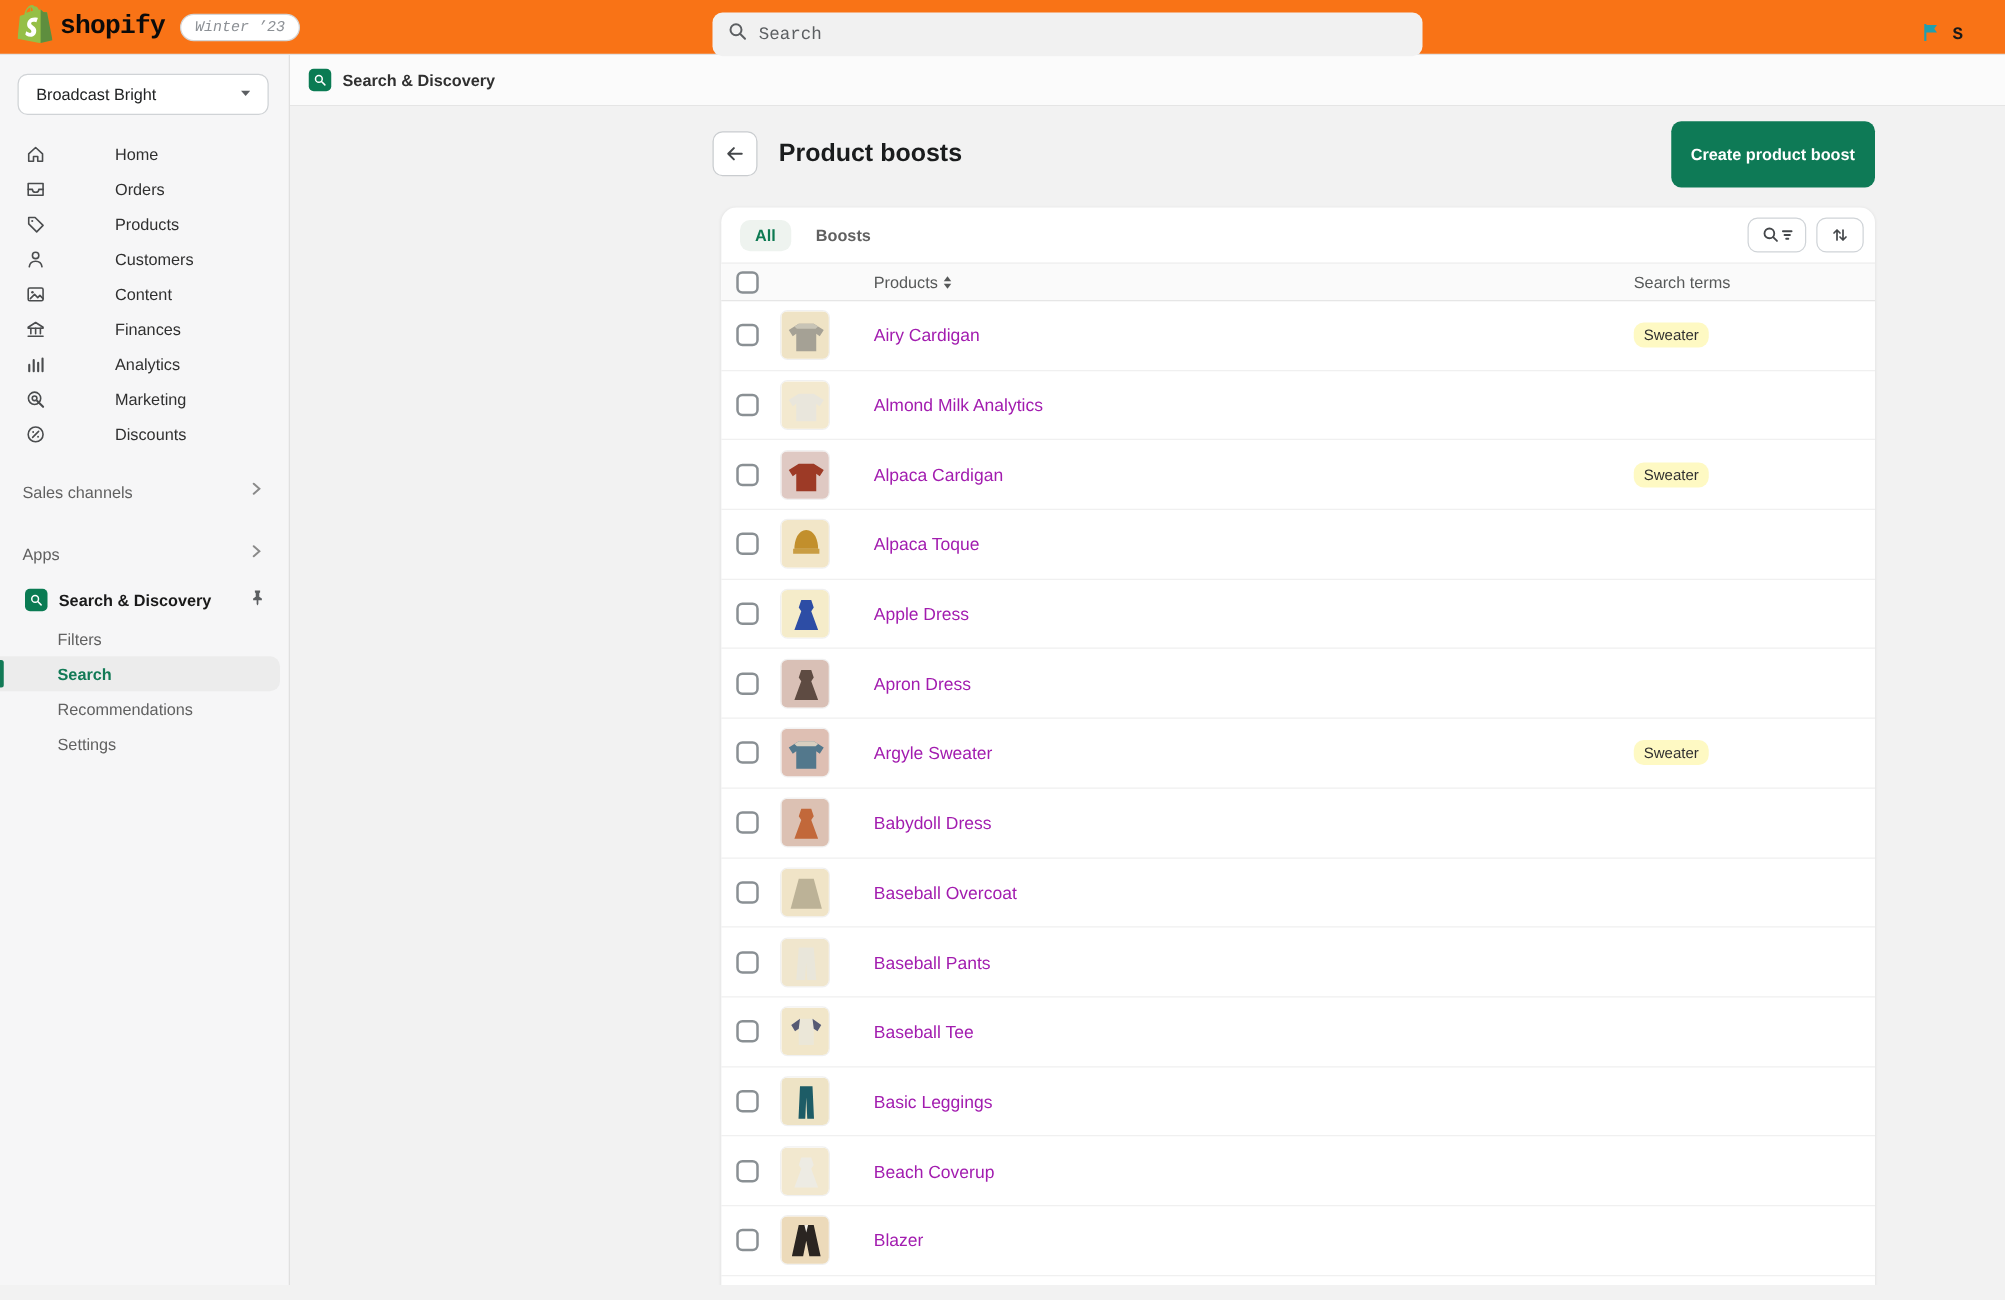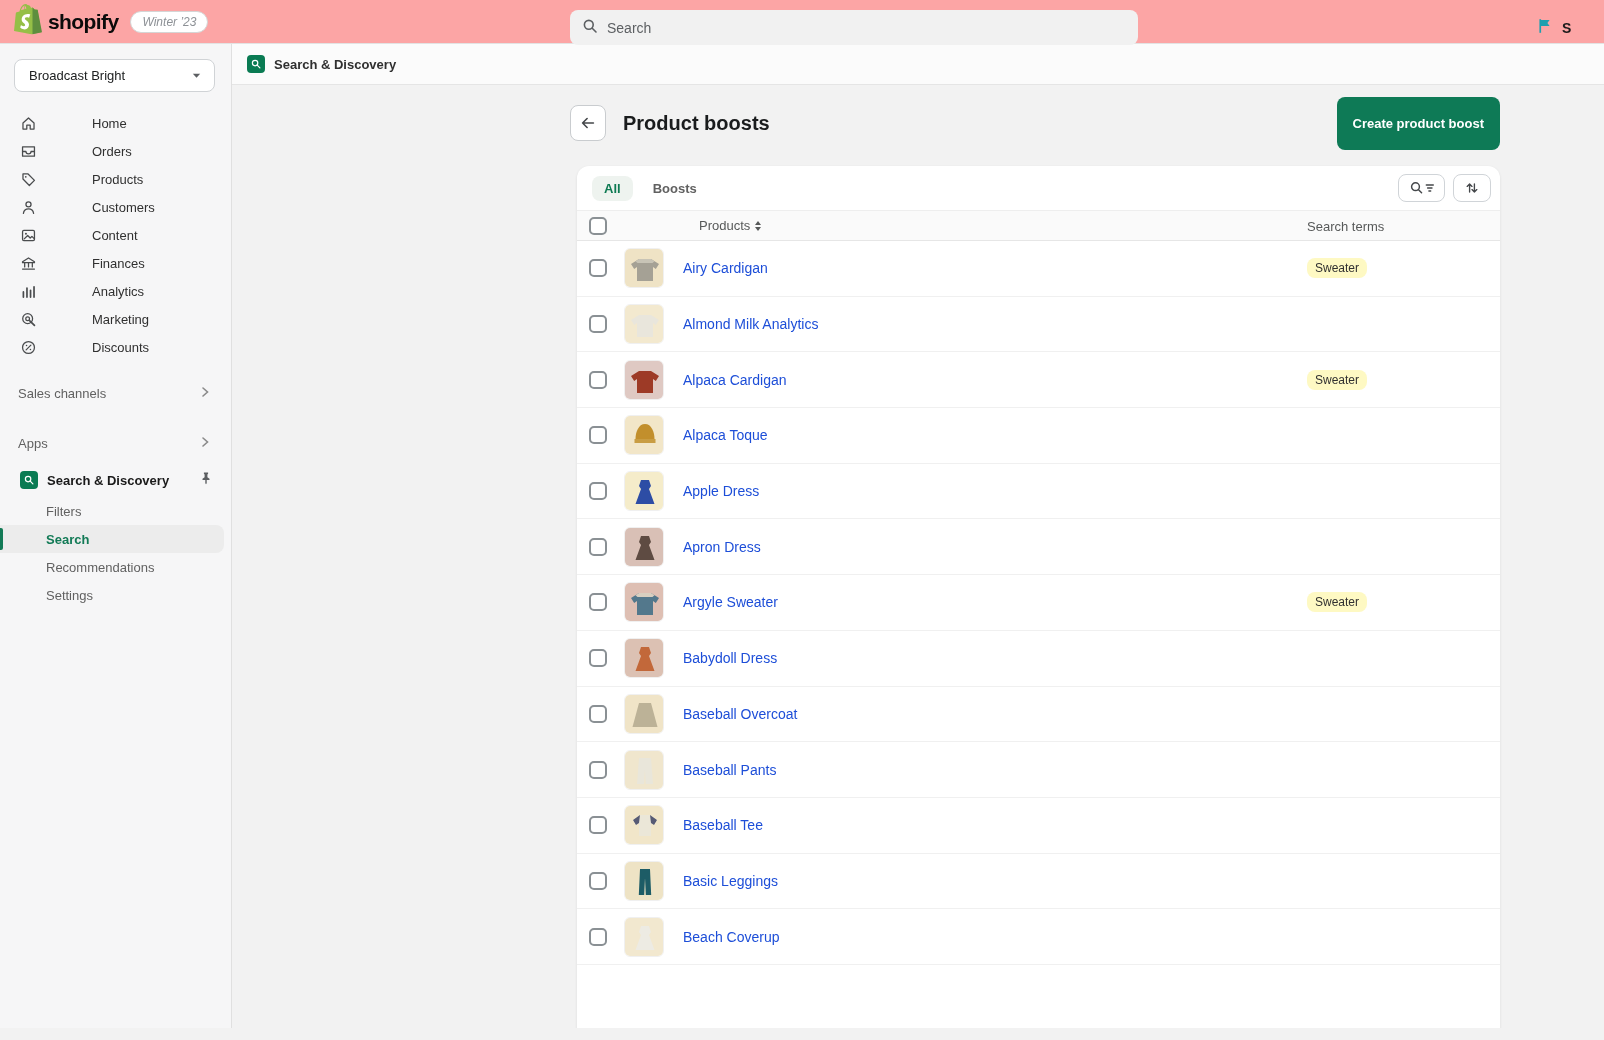--- a/index.html
+++ b/index.html
@@ -1,21 +1,21 @@
 <!DOCTYPE html>
 <html><head>
 <meta charset="utf-8">
 <style>
   * { margin:0; padding:0; box-sizing:border-box; }
   html,body { width:1604px; height:1040px; overflow:hidden;
     font-family:"Liberation Sans", sans-serif; background:#f2f2f2; }
 
   
-  .topbar { position:relative; height:44px; background:#fca5a5;
-    border-bottom:1px solid #e3e3e3; display:flex; align-items:center; }
+  .topbar { position:relative; height:44px; background:#f97316;
+    border-bottom:1px solid #e3e3e3; display:flex; align-items:center;font-family:Liberation Mono, monospace; }
   .logo-group { display:flex; align-items:center; margin-left:14px; }
   .logo-word { font-size:21px; font-weight:bold; letter-spacing:-0.6px; color:#0b0b0b; margin-left:6px; }
   .version-badge { margin-left:12px; border:1px solid #d5d5d5; border-radius:12px;
     padding:3px 11px; font-size:12px; font-style:italic; color:#8d9196; background:#fff; }
   .global-search { position:absolute; left:570px; top:10px; width:568px; height:35px;
     background:#f1f1f1; border-radius:8px; display:flex; align-items:center; padding-left:12px; }
   .global-search .ph { color:#5c5f62; font-size:14px; margin-left:9px; }
   .topbar-right { position:absolute; left:1536px; top:0; height:56px; display:flex; align-items:center; }
   .store-initial { font-size:14px; font-weight:600; color:#1a1a1a; margin-left:9px; }
 
@@ -83,21 +83,21 @@
   .sort-glyph .dn { width:0; height:0; border-left:3.5px solid transparent; border-right:3.5px solid transparent;
     border-top:4.5px solid #575959; }
   .th-spacer { flex:1; }
   .col-terms { width:193px; flex:none; }
 
   .row { height:55.7px; display:flex; align-items:center; border-bottom:1px solid #f0f0f0; cursor:pointer; }
   .cbox { width:18px; height:18px; border:2px solid #8a9094; border-radius:5px; background:#fff;
     margin-left:12px; flex:none; cursor:pointer; }
   .thumb { width:40px; height:40px; border-radius:6px; margin-left:17px; flex:none;
     border:1px solid rgba(0,0,0,.06); overflow:hidden; }
-  .pname { font-size:14px; color:#1d4ed8; margin-left:19px; flex:1; }
+  .pname { font-size:14px; color:#a21caf; margin-left:35px; flex:1; }
   .tag { display:inline-block; background:#fef9c3; border-radius:8px; padding:3px 8px;
     font-size:12px; color:#303030; }
 </style>
 </head>
 <body>
 
 <div class="topbar">
   <div class="logo-group">
     <span>
       <svg width="28" height="31" viewBox="0 0 28 31">
@@ -443,18 +443,28 @@
               </div>
               <div class="row">
                 <div class="cbox"></div>
                 <div class="thumb"><svg width="40" height="40" viewBox="0 0 40 40">
                     <rect width="40" height="40" fill="#f2e8cf"></rect>
                     <path fill="#edebe3" d="M16 8h8l2 6-2 3 5.5 15h-19L16 17l-2-3z"></path>
                   </svg></div>
                 <div class="pname">Beach Coverup</div>
                 <div class="col-terms"></div>
               </div>
+              <div class="row">
+                <div class="cbox"></div>
+                <div class="thumb"><svg width="40" height="40" viewBox="0 0 40 40">
+                    <rect width="40" height="40" fill="#ecdaba"></rect>
+                    <path fill="#2a2521" d="M14 7h12l5.5 25h-9L20 19.5 17.5 32h-9z"></path>
+                    <path fill="#f5f2ea" d="M18.5 7h3L20 13z"></path>
+                  </svg></div>
+                <div class="pname">Blazer</div>
+                <div class="col-terms"></div>
+              </div>
             </div>
         </div>
       </div>
     </div>
   </div>
 </div>
 
 </body></html>

